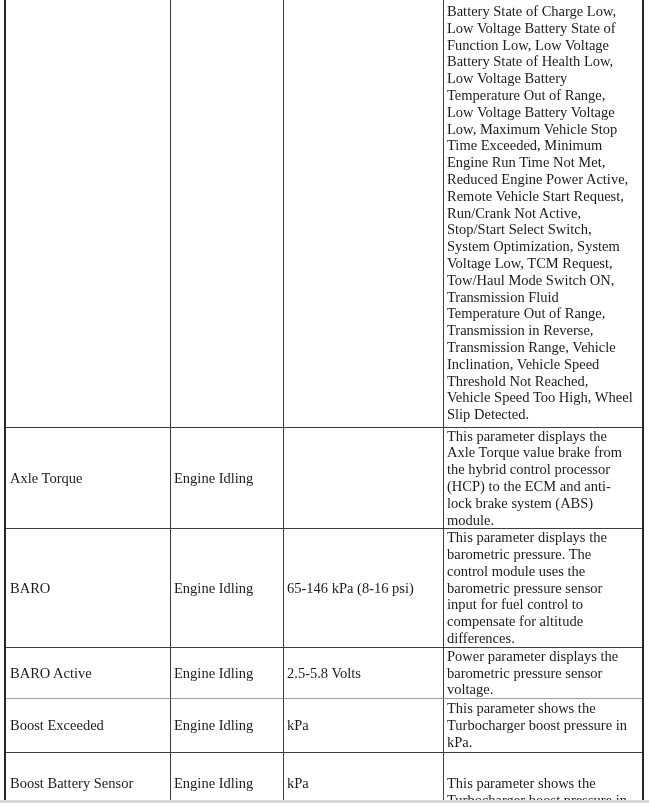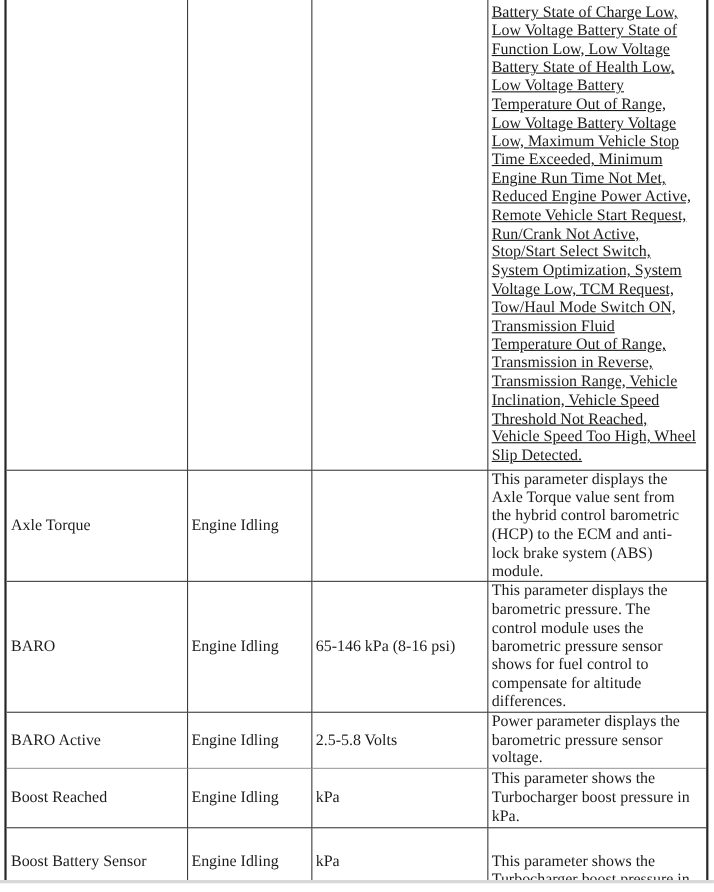--- a/index.html
+++ b/index.html
@@ -33,21 +33,21 @@
     overflow: hidden;
     border-bottom: 1px solid #3d3d3d;
     padding: 0 18px 0 4px;
     font-size: 14.5px;
     line-height: 16.8px;
   }
   .col-a, .col-b, .col-c { border-right: 1px solid #3d3d3d; }
   .col-b, .col-c { padding-left: 3px; }
   .col-d { padding: 0 8px 0 3px; }
   
-  .r1 .col-d { justify-content: flex-end; padding-bottom: 4px; text-decoration: underline; }
+  .r1 .col-d { justify-content: flex-end; padding-bottom: 4px; }
   
   .r4 .cell { border-bottom-color: #9e9e9e; }
   
   .r6 .cell {
     border-bottom: none;
     justify-content: flex-start;
     padding-top: 22px;
   }
   .pb { position: absolute; left: 0; top: 800px; width: 649px; height: 3px; background: #d8d8d8; }
 </style>
@@ -60,39 +60,39 @@
     <div class="cell col-a"></div>
     <div class="cell col-b"></div>
     <div class="cell col-c"></div>
     <div class="cell col-d">Battery State of Charge Low, Low Voltage Battery State of Function Low, Low Voltage Battery State of Health Low, Low Voltage Battery Temperature Out of Range, Low Voltage Battery Voltage Low, Maximum Vehicle Stop Time Exceeded, Minimum Engine Run Time Not Met, Reduced Engine Power Active, Remote Vehicle Start Request, Run/Crank Not Active, Stop/Start Select Switch, System Optimization, System Voltage Low, TCM Request, Tow/Haul Mode Switch ON, Transmission Fluid Temperature Out of Range, Transmission in Reverse, Transmission Range, Vehicle Inclination, Vehicle Speed Threshold Not Reached, Vehicle Speed Too High, Wheel Slip Detected.</div>
   </div>
 
   <div class="tr r2">
     <div class="cell col-a">Axle Torque</div>
     <div class="cell col-b">Engine Idling</div>
     <div class="cell col-c"></div>
-    <div class="cell col-d">This parameter displays the Axle Torque value sent from the hybrid control barometric (HCP) to the ECM and anti-lock brake system (ABS) module.</div>
+    <div class="cell col-d">This parameter displays the Axle Torque value brake from the hybrid control processor (HCP) to the ECM and anti-lock brake system (ABS) module.</div>
   </div>
 
   <div class="tr r3">
     <div class="cell col-a">BARO</div>
     <div class="cell col-b">Engine Idling</div>
     <div class="cell col-c">65-146 kPa (8-16 psi)</div>
-    <div class="cell col-d">This parameter displays the barometric pressure. The control module uses the barometric pressure sensor shows for fuel control to compensate for altitude differences.</div>
+    <div class="cell col-d">This parameter displays the barometric pressure. The control module uses the barometric pressure sensor input for fuel control to compensate for altitude differences.</div>
   </div>
 
   <div class="tr r4">
     <div class="cell col-a">BARO Active</div>
     <div class="cell col-b">Engine Idling</div>
     <div class="cell col-c">2.5-5.8 Volts</div>
     <div class="cell col-d">Power parameter displays the barometric pressure sensor voltage.</div>
   </div>
 
   <div class="tr r5">
-    <div class="cell col-a">Boost Reached</div>
+    <div class="cell col-a">Boost Exceeded</div>
     <div class="cell col-b">Engine Idling</div>
     <div class="cell col-c">kPa</div>
     <div class="cell col-d">This parameter shows the Turbocharger boost pressure in kPa.</div>
   </div>
 
   <div class="tr r6">
     <div class="cell col-a">Boost Battery Sensor</div>
     <div class="cell col-b">Engine Idling</div>
     <div class="cell col-c">kPa</div>
     <div class="cell col-d">This parameter shows the Turbocharger boost pressure in</div>

